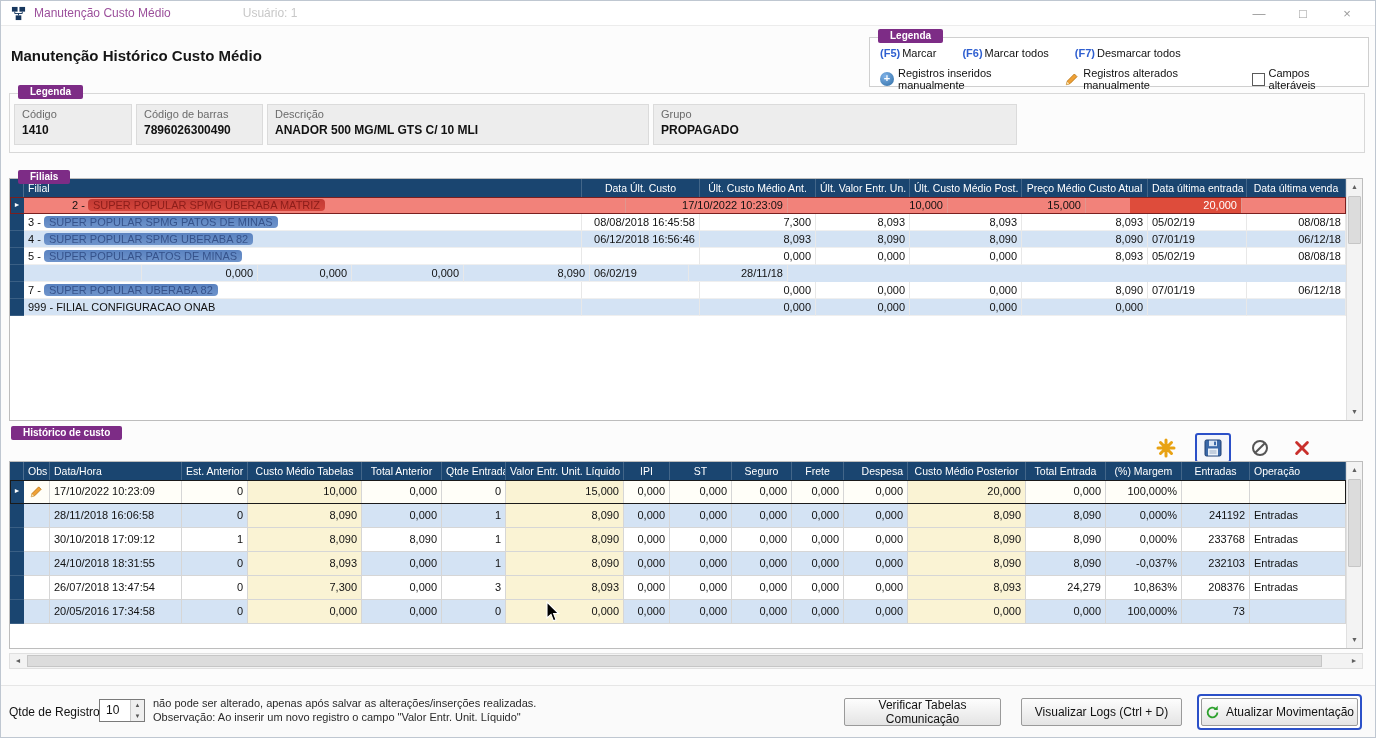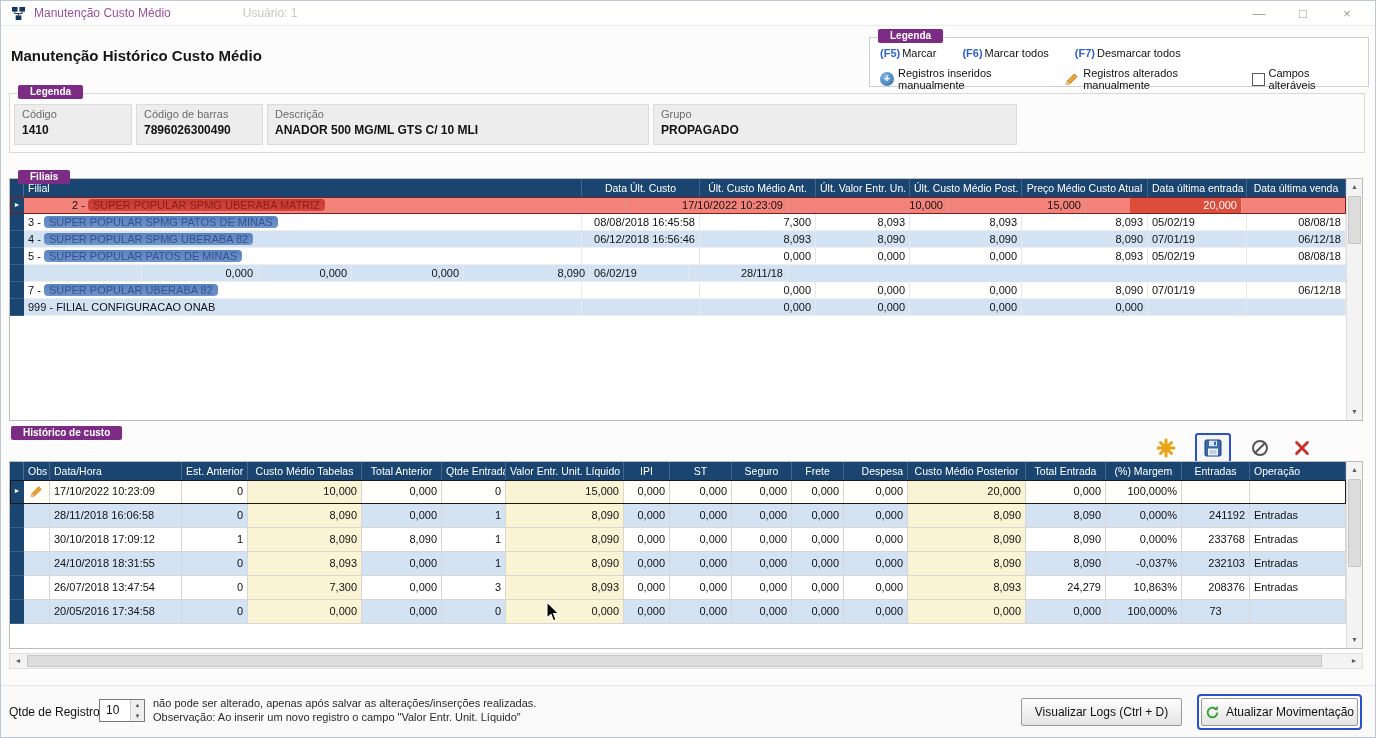--- a/index.html
+++ b/index.html
@@ -468,21 +468,21 @@
           <div class="g-cell" style="width: 64px; text-align: right;">0</div>
           <div class="g-cell cream" style="width: 118px; text-align: right;">0,000</div>
           <div class="g-cell" style="width: 46px; text-align: right;">0,000</div>
           <div class="g-cell" style="width: 62px; text-align: right;">0,000</div>
           <div class="g-cell" style="width: 60px; text-align: right;">0,000</div>
           <div class="g-cell" style="width: 52px; text-align: right;">0,000</div>
           <div class="g-cell" style="width: 64px; text-align: right;">0,000</div>
           <div class="g-cell cream" style="width: 118px; text-align: right;">0,000</div>
           <div class="g-cell" style="width: 80px; text-align: right;">0,000</div>
           <div class="g-cell" style="width: 76px; text-align: right;">100,000%</div>
-          <div class="g-cell" style="width: 68px; text-align: center;">73</div>
+          <div class="g-cell" style="width: 68px; text-align: right;">73</div>
           <div class="g-cell" style="width: 96px; text-align: left;"></div>
         </div>
       </div>
     <div class="vscroll">
       <div class="sbtn">▲</div>
       <div class="sthumb" style="top:17px;height:88px"></div>
       <div class="sbtn bottom">▼</div>
     </div>
   </div>
 
@@ -498,20 +498,21 @@
       <span class="spin-val">10</span>
       <span class="spin-btns">
           <span>▲</span>
           <span>▼</span>
         </span>
     </div>
     <div class="note">
       <div>não pode ser alterado, apenas após salvar as alterações/inserções realizadas.</div>
       <div>Observação:  Ao inserir um novo registro o campo "Valor Entr. Unit. Líquido"</div>
     </div>
+    <button class="btn verify">Verificar Tabelas Comunicação</button>
     <button class="btn logs">Visualizar Logs (Ctrl + D)</button>
     <div class="update-wrap">
       <button class="btn update">
         <span style="display:flex">
           <svg width="15" height="15" viewBox="0 0 16 16">
               <path d="M13.2 8a5.2 5.2 0 1 1-1.6-3.75" fill="none" stroke="#2EA12E" stroke-width="2"></path>
               <path d="M13.6 0.8v4.4h-4.4z" fill="#2EA12E"></path>
             </svg>
         </span>
         <span>Atualizar Movimentação</span>

